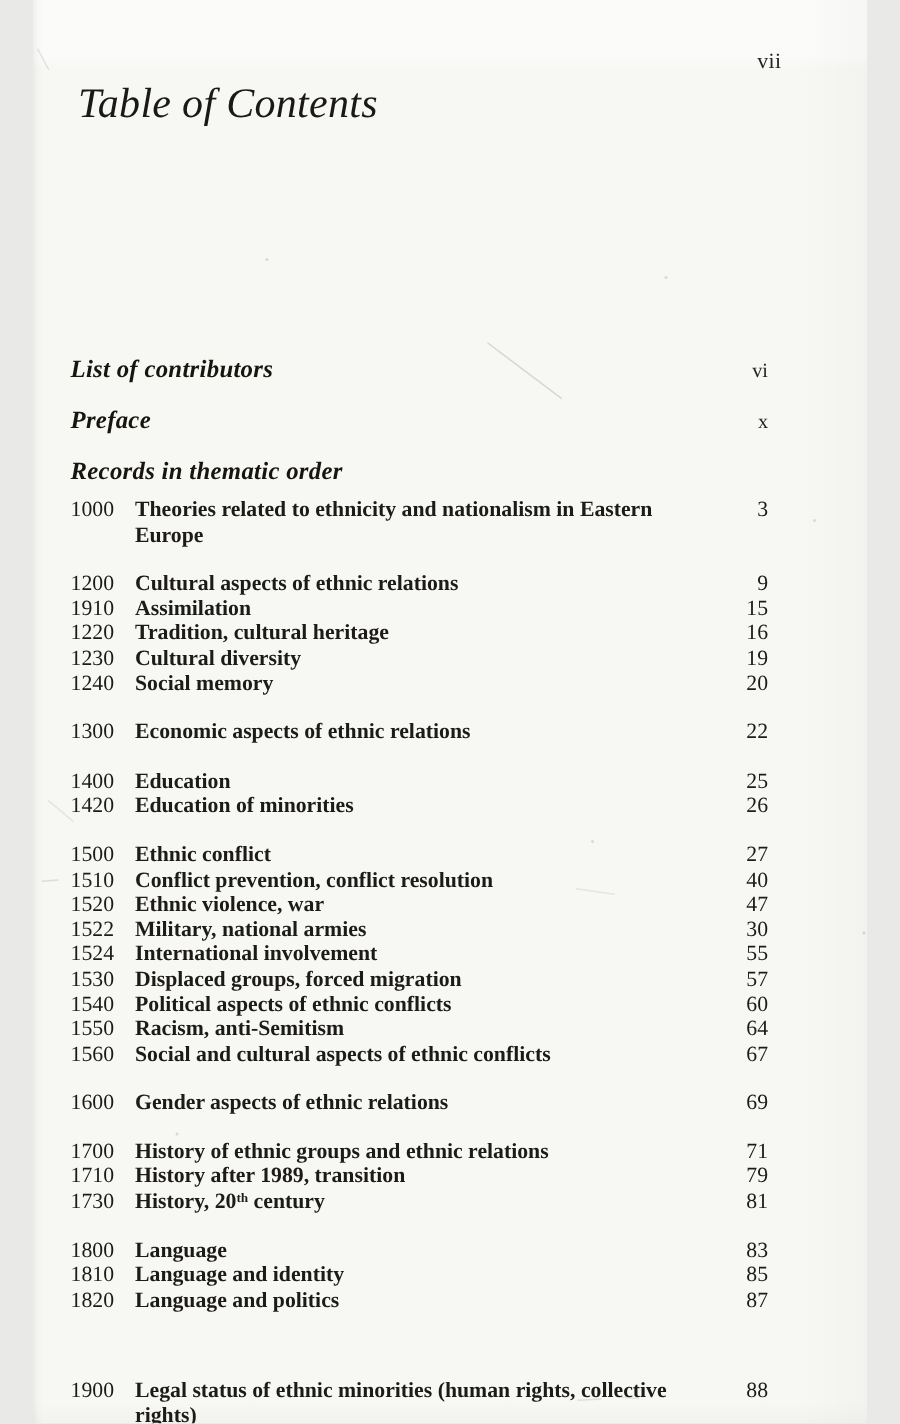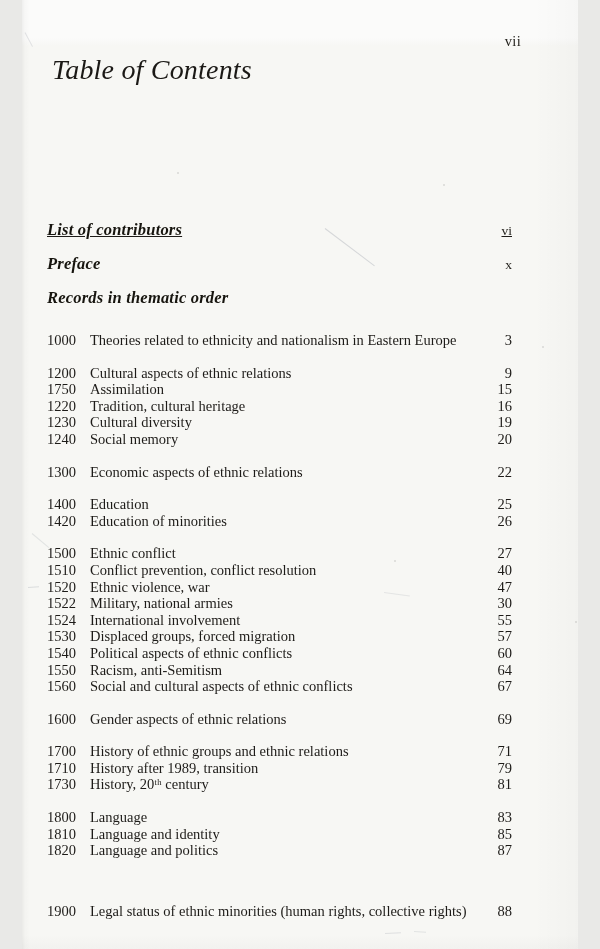--- a/index.html
+++ b/index.html
@@ -24,40 +24,40 @@
     font-style:italic;font-weight:500;
     font-size:28px;letter-spacing:0.2px;color:#1b1916;font-family:Liberation Serif, serif;
   }
   .front{
     position:absolute;top:220px;left:25px;right:66px;
   }
   .front .frow{
     display:flex;align-items:baseline;
     margin-top:13px;line-height:20px;
   }
-  .front .frow:first-child{margin-top:0;text-decoration:underline;}
+  .front .frow:first-child{margin-top:16px;}
   .front .flabel{
     flex:1;font-weight:bold;font-style:italic;
     font-size:16.5px;color:#17150f;letter-spacing:0.2px;
   }
   .front .fpage{
     flex:none;text-align:right;font-size:13.5px;color:#26241f;
   }
   .toc{
     position:absolute;top:310px;left:25px;right:66px;margin-top:22px;
   }
   .group{margin-top:16px;}
   .group:first-child{margin-top:0;}
   .group.wide-gap{margin-top:44px;}
   .row{
     display:flex;align-items:baseline;
     line-height:16.6px;font-size:14.5px;
   }
   .code{flex:none;width:43px;color:#1d1b18;}
-  .label{flex:1;padding-right:8px;color:#1d1b18;}
+  .label{flex:1;padding-right:8px;color:#1d1b18;font-weight:bold;}
   .pg{flex:none;min-width:26px;text-align:right;color:#1d1b18;}
   
   .artifact{position:absolute;pointer-events:none;}
   .scratch{height:1px;background:rgba(110,118,132,0.45);transform-origin:left center;}
   .speck{width:2px;height:2px;border-radius:50%;background:rgba(110,110,110,0.22);}
 </style>
 </head>
 <body>
 
 <div class="page">
@@ -89,21 +89,21 @@
     </div>
   </div>
       <div class="group">
     <div class="row">
       <span class="code">1200</span>
       <span class="label">Cultural aspects of ethnic relations</span>
       <span class="pg">9</span>
     </div>
 
     <div class="row">
-      <span class="code">1750</span>
+      <span class="code">1910</span>
       <span class="label">Assimilation</span>
       <span class="pg">15</span>
     </div>
 
     <div class="row">
       <span class="code">1220</span>
       <span class="label">Tradition, cultural heritage</span>
       <span class="pg">16</span>
     </div>
 

